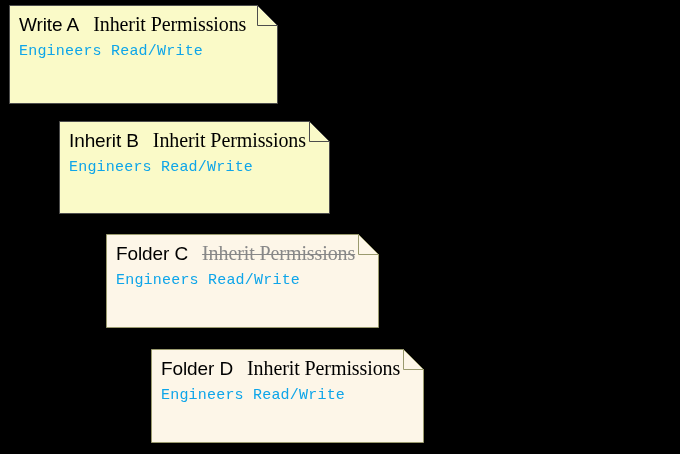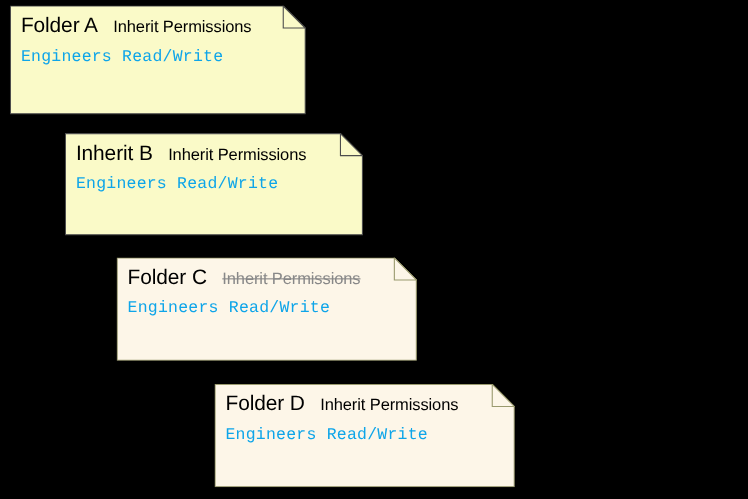--- a/index.html
+++ b/index.html
@@ -42,22 +42,22 @@
     line-height: 1;
     height: 22px;
   }
   .folder-name {
     font-family: "Liberation Sans", sans-serif;
     font-size: 19px;
     color: #000000;
     letter-spacing: -0.1px;
   }
   .perm-label {
-    font-family: Liberation Sans, sans-serif;
-    font-size: 15px;
+    font-family: Liberation Serif, serif;
+    font-size: 20px;
     color: #000000;
     margin-left: 14px;
     letter-spacing: -0.1px;
   }
   .perm-label.struck {
     color: #888888;
     text-decoration: line-through;
     text-decoration-color: #888888;
     text-decoration-thickness: 1px;
   }
@@ -77,21 +77,21 @@
 
 <div id="canvas">
 
 <div class="note" style="left: 9px; top: 5px; width: 269px; height: 99px;">
       <svg class="note-shape" width="269" height="99" viewBox="0 0 269 99">
         <path d="M0.5,0.5 H248.5 L268.5,20.5 V98.5 H0.5 Z" fill="#FAFAC8" stroke="#4D4D4D" stroke-width="1"></path>
         <path d="M248.5,0.5 L268.5,20.5 L248.5,20.5 Z" fill="#FAFAC8" stroke="#4D4D4D" stroke-width="1"></path>
       </svg>
       <div class="note-content">
         <div class="title-row">
-          <span class="folder-name">Folder A</span>
+          <span class="folder-name">Write A</span>
           <span class="perm-label">Inherit Permissions</span>
         </div>
         <div class="acl-row">Engineers Read/Write</div>
       </div>
     </div>
     <div class="note" style="left: 59px; top: 121px; width: 271px; height: 93px;">
       <svg class="note-shape" width="271" height="93" viewBox="0 0 271 93">
         <path d="M0.5,0.5 H250.5 L270.5,20.5 V92.5 H0.5 Z" fill="#FAFAC8" stroke="#4D4D4D" stroke-width="1"></path>
         <path d="M250.5,0.5 L270.5,20.5 L250.5,20.5 Z" fill="#FAFAC8" stroke="#4D4D4D" stroke-width="1"></path>
       </svg>
@@ -109,21 +109,21 @@
         <path d="M252.5,0.5 L272.5,20.5 L252.5,20.5 Z" fill="#FDF6E8" stroke="#9A9A6E" stroke-width="1"></path>
       </svg>
       <div class="note-content">
         <div class="title-row">
           <span class="folder-name">Folder C</span>
           <span class="perm-label struck">Inherit Permissions</span>
         </div>
         <div class="acl-row">Engineers Read/Write</div>
       </div>
     </div>
-    <div class="note" style="left: 151px; top: 349px; width: 321px; height: 94px; margin-left: 44px;">
+    <div class="note" style="left: 151px; top: 349px; width: 321px; height: 94px;">
       <svg class="note-shape" width="273" height="94" viewBox="0 0 273 94">
         <path d="M0.5,0.5 H252.5 L272.5,20.5 V93.5 H0.5 Z" fill="#FDF6E8" stroke="#9A9A6E" stroke-width="1"></path>
         <path d="M252.5,0.5 L272.5,20.5 L252.5,20.5 Z" fill="#FDF6E8" stroke="#9A9A6E" stroke-width="1"></path>
       </svg>
       <div class="note-content">
         <div class="title-row">
           <span class="folder-name">Folder D</span>
           <span class="perm-label">Inherit Permissions</span>
         </div>
         <div class="acl-row">Engineers Read/Write</div>

